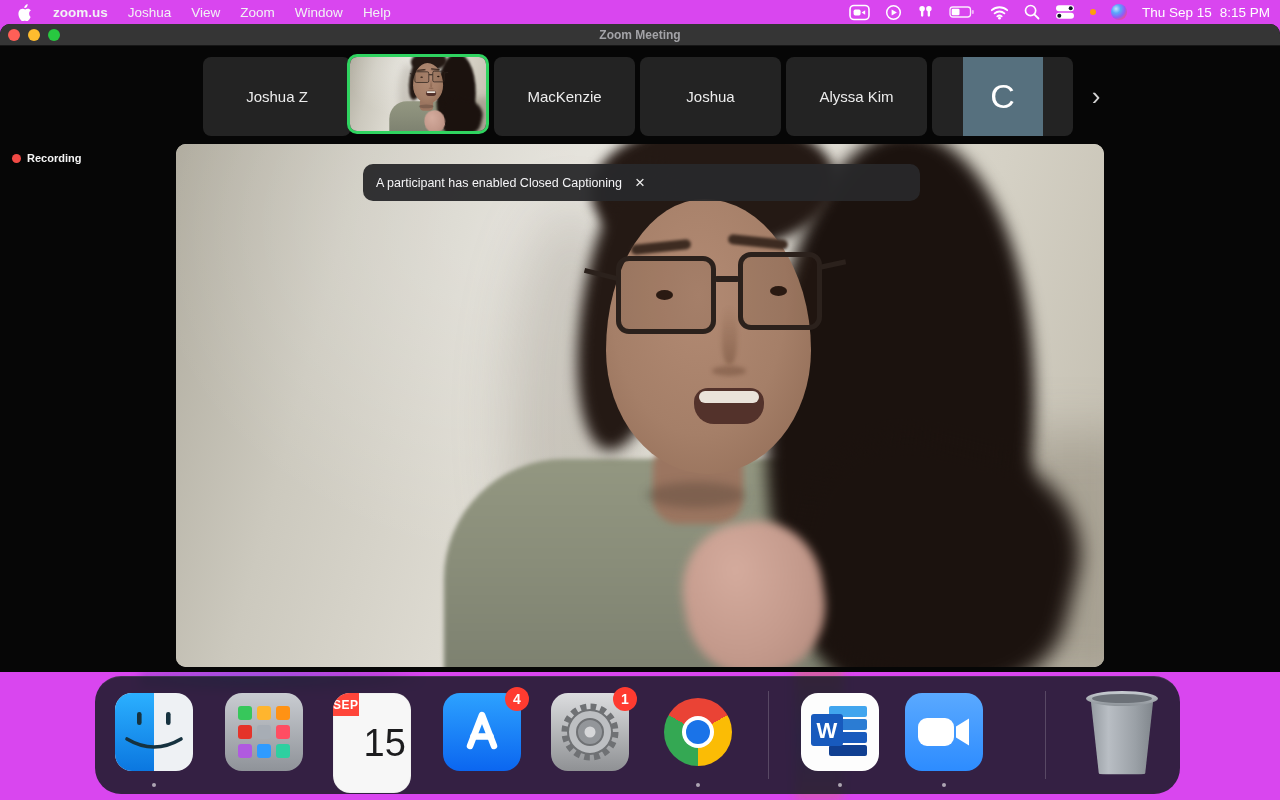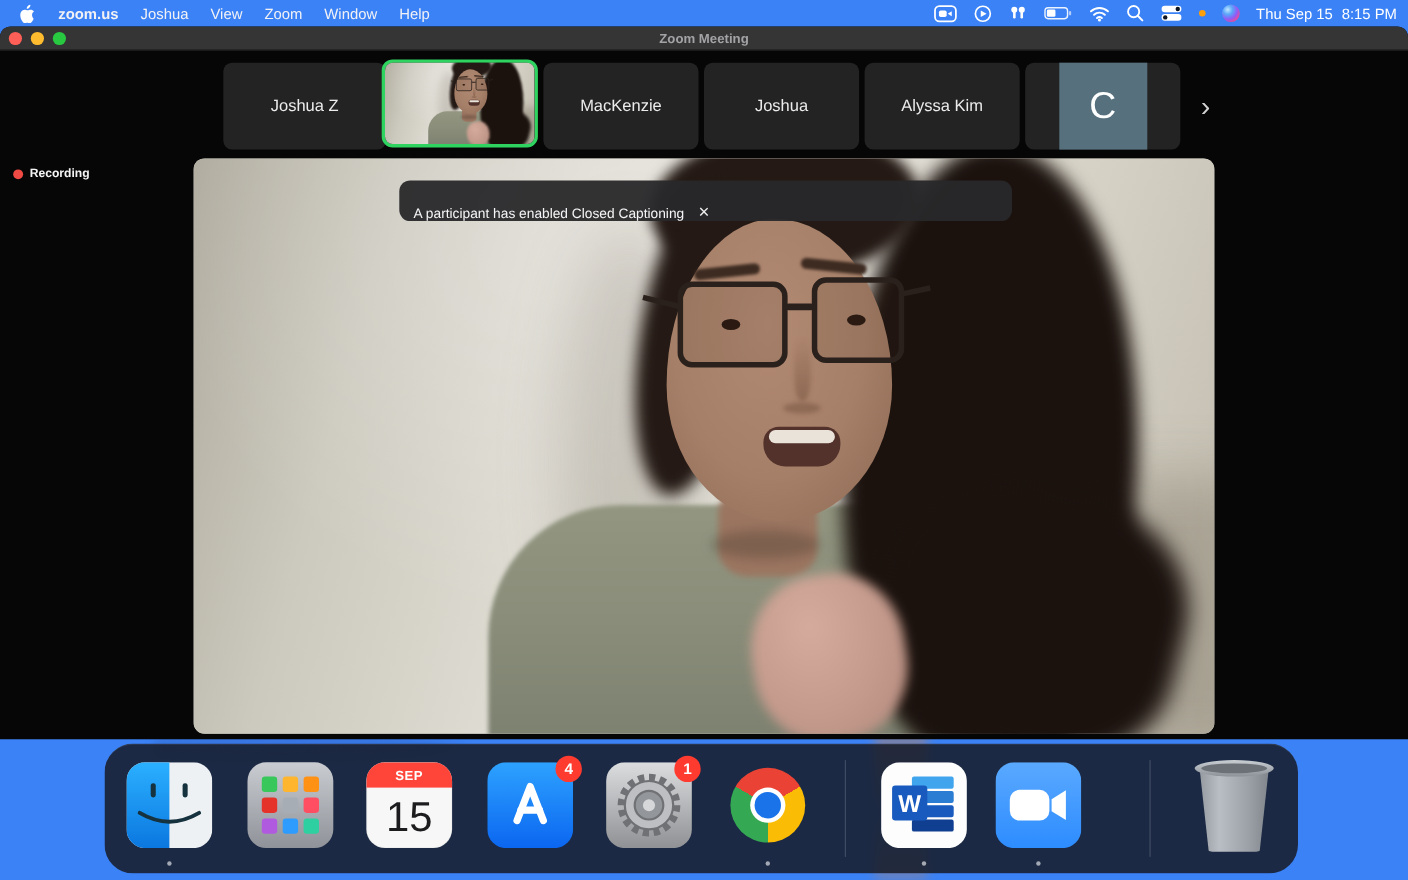--- a/index.html
+++ b/index.html
@@ -1,17 +1,17 @@
 <!DOCTYPE html>
 <html><head>
 <meta charset="utf-8">
 <style>
   html,body{margin:0;padding:0;background:#000;}
   *{box-sizing:border-box;}
-  #screen{position:relative;width:1280px;height:800px;overflow:hidden;background:#3b82f6;
+  #screen{position:relative;width:1280px;height:800px;overflow:hidden;background:#d946ef;
     font-family:"Liberation Sans","DejaVu Sans",sans-serif;-webkit-font-smoothing:antialiased;}
 
   
   .wp-glow{position:absolute;pointer-events:none;}
   .wp-glow.blue{left:140px;top:666px;width:280px;height:26px;background:radial-gradient(ellipse at 40% 50%,rgba(60,110,215,.45),rgba(20,40,90,.15) 60%,transparent 75%);filter:blur(4px);}
   .wp-glow.streaks{left:795px;top:664px;width:48px;height:136px;background:linear-gradient(180deg,rgba(225,130,45,.40),rgba(70,110,200,.35) 55%,rgba(225,130,45,.30));filter:blur(5px);}
 
   
   #menubar{position:absolute;left:0;top:0;width:1280px;height:24px;display:flex;align-items:center;
     background:linear-gradient(90deg,#22325ا 0%,#203052 0%,#1b2947 18%,#152036 40%,#0d1524 62%,#070b13 82%,#04060c 100%);
@@ -44,21 +44,21 @@
   
   #recording{position:absolute;left:12px;top:128px;display:flex;align-items:center;gap:6px;}
   #recording .dot{width:9px;height:9px;border-radius:50%;background:#f04a45;}
   #recording .lbl{color:#f4f4f4;font-size:11px;font-weight:700;}
 
   
   #main-video{position:absolute;left:176px;top:120px;width:928px;height:523px;border-radius:10px;overflow:hidden;background:#d8d5ca;}
 
   
   #cc-banner{position:absolute;left:187px;top:20px;width:557px;height:37px;background:rgba(40,40,42,.95);border-radius:10px;
-    display:flex;align-items:flex-end;padding:0 13px;z-index:6;color:#f5f5f7;}
+    display:flex;align-items:center;padding:0 13px;z-index:6;color:#f5f5f7;}
   #cc-banner .msg{font-size:12.5px;white-space:nowrap;}
   #cc-pill{margin-left:10px;height:26px;border-radius:13px;background:#4a4a4d;display:flex;align-items:center;gap:5px;padding:0 11px;font-size:12px;white-space:nowrap;}
   #cc-close{margin-left:13px;font-size:17px;color:#ededed;line-height:1;}
 
   
   .scene{position:relative;width:928px;height:523px;flex:none;
     background:
       radial-gradient(ellipse at 42% 18%,rgba(255,255,255,.30),transparent 55%),
       linear-gradient(105deg,#b0ac9f 0%,#ccc9be 18%,#dedbd2 38%,#e0ddd4 56%,#d5d1c5 78%,#c1bcae 100%);}
   .scene>div{position:absolute;}
@@ -98,21 +98,21 @@
 
   
   #dock{position:absolute;left:95px;top:676px;width:1085px;height:118px;background:rgba(22,26,37,.85);
     border-radius:26px;border-top:1px solid rgba(255,255,255,.09);}
   .dock-icon{position:absolute;top:16px;width:78px;height:78px;}
   .dock-sep{position:absolute;top:14px;width:1px;height:88px;background:rgba(255,255,255,.18);}
   .run-dot{position:absolute;top:106px;width:4px;height:4px;border-radius:50%;background:rgba(255,255,255,.6);}
   .badge{position:absolute;top:-6px;right:-8px;min-width:24px;height:24px;border-radius:12px;background:#ff3b30;color:#fff;
     font-size:14px;font-weight:700;display:flex;align-items:center;justify-content:center;padding:0 6px;}
   
-  .cal{width:78px;height:78px;border-radius:17px;background:#f7f7f7;overflow:hidden;display:flex;flex-direction:column;box-shadow:inset 0 0 1px rgba(0,0,0,.3);}
+  .cal{width:78px;height:100px;border-radius:17px;background:#f7f7f7;overflow:hidden;display:flex;flex-direction:row;box-shadow:inset 0 0 1px rgba(0,0,0,.3);}
   .cal .hd{height:23px;background:#ff453a;color:#fff;font-size:12px;font-weight:700;display:flex;align-items:center;justify-content:center;letter-spacing:.5px;}
   .cal .dy{flex:1;display:flex;align-items:center;justify-content:center;color:#1c1c1e;font-size:38px;font-weight:400;}
   
   .lp{width:78px;height:78px;border-radius:17px;background:linear-gradient(180deg,#c9ccd1,#8f9399);display:grid;
     grid-template-columns:repeat(3,14px);grid-template-rows:repeat(3,14px);gap:5px;align-content:center;justify-content:center;}
   .lp i{border-radius:3px;}
   
   .chrome{width:78px;height:78px;display:flex;align-items:center;justify-content:center;}
   .chrome .ball{width:68px;height:68px;border-radius:50%;position:relative;
     background:conic-gradient(from 60deg,#fbbc05 0 120deg,#34a853 120deg 240deg,#ea4335 240deg 360deg);}

